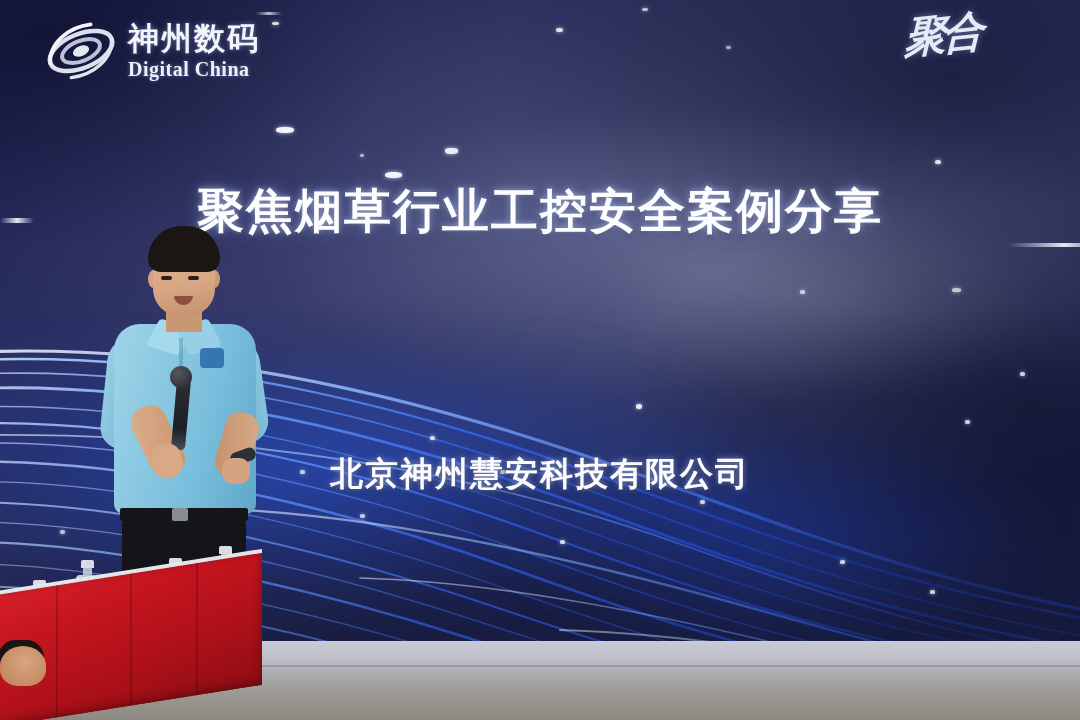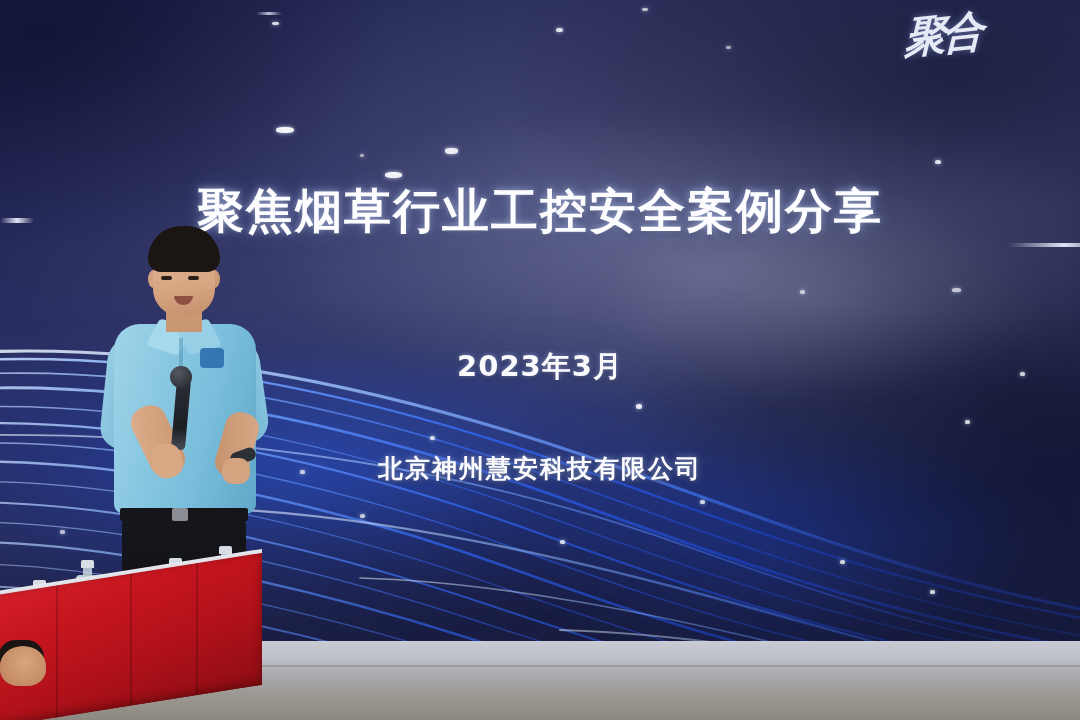--- a/index.html
+++ b/index.html
@@ -126,21 +126,21 @@
     text-shadow: 0 0 5px rgba(190,205,250,0.6), 0 2px 4px rgba(14,18,50,0.7);
     white-space: nowrap;
   }
   .slide-company {
     position: absolute;
     left: 0; top: 452px;
     width: 1080px;
     text-align: center;
     font-family: "DejaVu Sans", "Liberation Sans", sans-serif;
     font-weight: 700;
-    font-size: 25px;
+    font-size: 33px;
     letter-spacing: 2px;
     color: #fcfcff;
     text-shadow: 0 0 6px rgba(190,210,255,0.7), 0 2px 5px rgba(10,14,44,0.8);
     white-space: nowrap;
   }
 
   
   .brand-left {
     position: absolute;
     left: 44px; top: 20px;
@@ -426,23 +426,39 @@
     <div class="particle" style="left:930px;top:590px;width:5px;height:4px;opacity:.8;"></div>
     <div class="particle" style="left:120px;top:470px;width:5px;height:4px;opacity:.7;"></div>
     <div class="particle" style="left:60px;top:530px;width:5px;height:4px;opacity:.7;"></div>
     <div class="particle" style="left:210px;top:556px;width:5px;height:4px;opacity:.7;"></div>
 
     <div class="streaklight" style="left:1008px;top:243px;width:112px;"></div>
     <div class="streaklight" style="left:0px;top:218px;width:34px;height:5px;"></div>
     <div class="streaklight" style="left:256px;top:12px;width:26px;height:3px;opacity:.8;"></div>
 
     <div class="slide-title">聚焦烟草行业工控安全案例分享</div>
-    <div class="slide-date">2023年3月</div>
     <div class="slide-company">北京神州慧安科技有限公司</div>
 
+    <div class="brand-left">
+      <span class="brand-mark">
+        <svg viewBox="0 0 74 62" width="74" height="62">
+          <g transform="rotate(-22 37 31)">
+            <ellipse cx="37" cy="31" rx="33" ry="17" fill="none" stroke="#e8ebf5" stroke-width="4.5" opacity="0.95"></ellipse>
+            <ellipse cx="37" cy="31" rx="20" ry="10" fill="none" stroke="#cdd4e8" stroke-width="4" opacity="0.9"></ellipse>
+            <ellipse cx="37" cy="31" rx="8.5" ry="5" fill="#eef1f9" opacity="0.95"></ellipse>
+            <path d="M4 31 C 10 12, 34 4, 56 10" fill="none" stroke="#f2f4fb" stroke-width="3.6" stroke-linecap="round"></path>
+            <path d="M70 31 C 64 50, 40 58, 18 52" fill="none" stroke="#dfe4f2" stroke-width="3.4" stroke-linecap="round"></path>
+          </g>
+        </svg>
+      </span>
+      <span class="brand-words">
+        <span class="brand-cn">神州数码</span>
+        <span class="brand-en">Digital China</span>
+      </span>
+    </div>
 
     <div class="brand-right">
       <div>
         <span class="event-cal">聚合</span>
       </div>
     </div>
   </div>
 
   <div class="floor-shadow"></div>
   <div class="floor">

